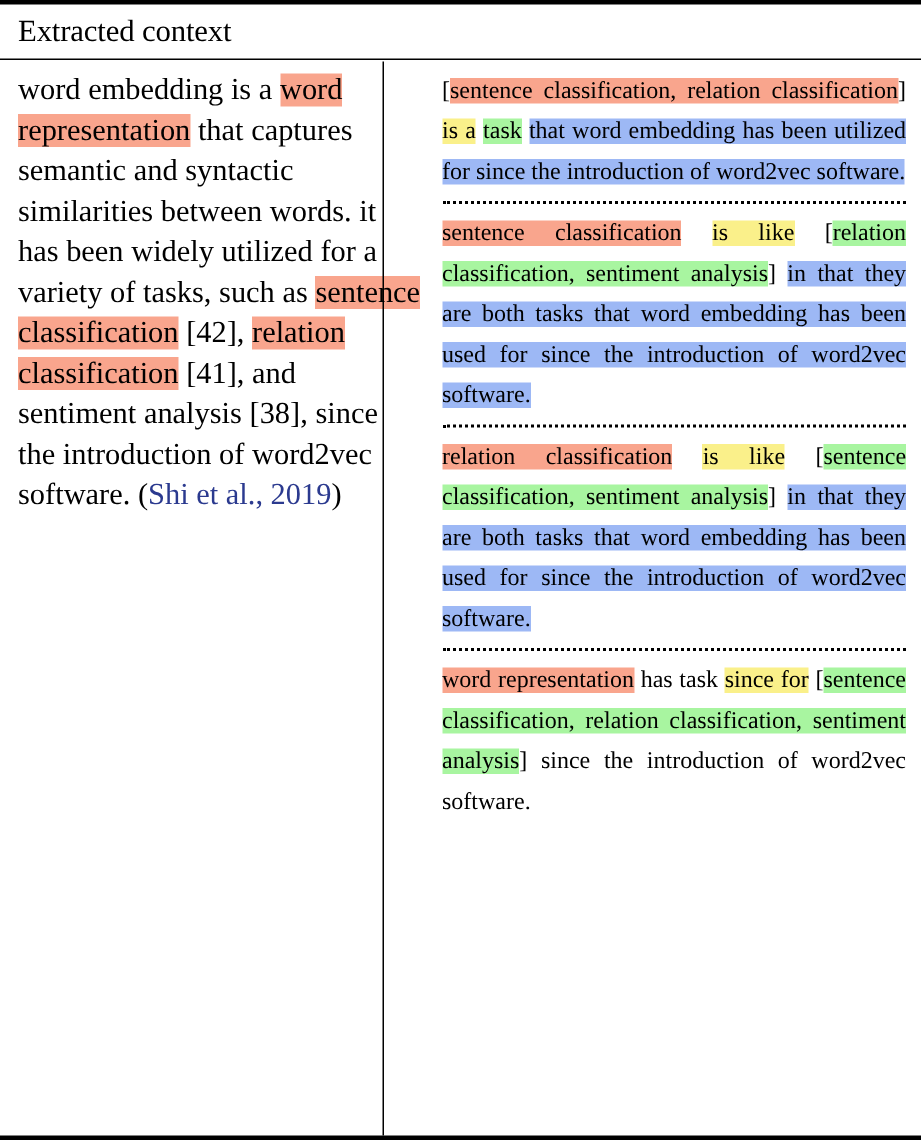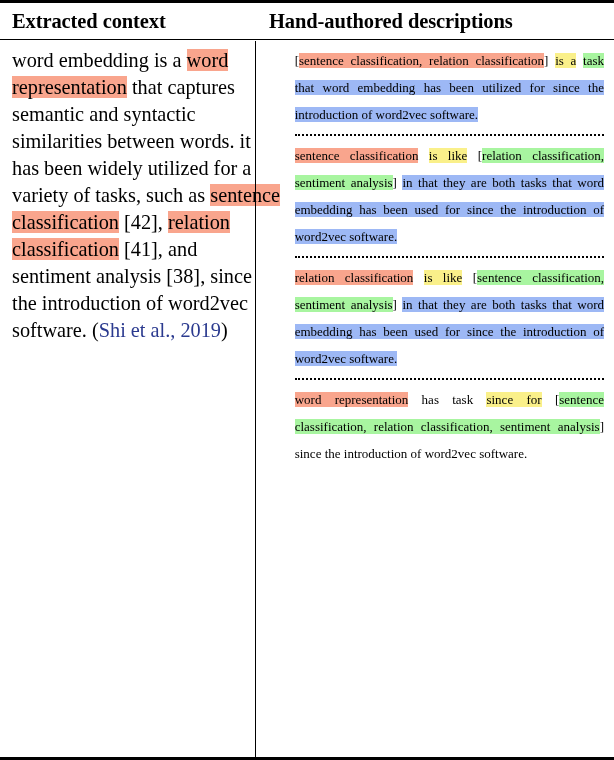--- a/index.html
+++ b/index.html
@@ -32,21 +32,21 @@
     background: #000000;
     width: 100%;
   }
 
   .header-row {
     display: flex;
     align-items: center;
     height: 36px;
   }
   .header-cell {
-    font-weight: bold;
+    font-weight: normal;
     font-size: 20.5px;
     letter-spacing: -0.1px;
     padding-left: 12px;
     box-sizing: border-box;
     white-space: nowrap;
   }
   .col-left-head { width: 256px; }
   .col-right-head { width: 358px; padding-left: 13px; }
 
   .body-row {
@@ -70,21 +70,21 @@
     top: 41px;
     bottom: 3px;
     width: 1px;
     background: #000000;
   }
 
   .col-right {
     width: 358px;
     box-sizing: border-box;
     padding: 0 10px 0 13px;
-    font-size: 13px;
+    font-size: 16px;
     line-height: 27px;
   }
 
   .desc-block {
     text-align: justify;
     text-justify: inter-word;
     hyphens: manual;
     padding: 6px 0 6px 0;
   }
   .desc-block:first-child { padding-top: 7px; }
@@ -104,21 +104,20 @@
 </style>
 </head>
 <body>
 
 <div class="table-wrap">
 
   <div class="rule-thick"></div>
 
   <div class="header-row">
     <div class="header-cell col-left-head">Extracted context</div>
-    <div class="header-cell col-right-head">Hand-authored descriptions</div>
   </div>
 
   <div class="rule-thin"></div>
 
   <div class="body-row">
     <div class="col-left" id="left-col"><span>word embedding is a </span><span class="hl-red">word representation</span><span> that captures semantic and syntactic similarities between words. it has been widely utilized for a variety of tasks, such as </span><span class="hl-red">sentence classification</span><span> [42], </span><span class="hl-red">relation classification</span><span> [41], and sentiment analysis [38], since the introduction of word2vec software. </span><span>(</span><span class="cite">Shi et al., 2019</span><span>)</span></div>
     <div class="col-right" id="right-col">
         <div class="desc-block"><span>[</span><span class="hl-red">sentence classification, relation classification</span><span>]</span><span> </span><span class="hl-yellow">is a</span><span> </span><span class="hl-green">task</span><span> </span><span class="hl-blue">that word embedding has been utilized for since the introduction of word2vec software.</span></div>
         <div class="desc-block"><span class="hl-red">sentence classification</span><span> </span><span class="hl-yellow">is like</span><span> </span><span>[</span><span class="hl-green">relation classification, sentiment analysis</span><span>]</span><span> </span><span class="hl-blue">in that they are both tasks that word embedding has been used for since the introduction of word2vec software.</span></div>
         <div class="desc-block"><span class="hl-red">relation classification</span><span> </span><span class="hl-yellow">is like</span><span> </span><span>[</span><span class="hl-green">sentence classification, sentiment analysis</span><span>]</span><span> </span><span class="hl-blue">in that they are both tasks that word embedding has been used for since the introduction of word2vec software.</span></div>

